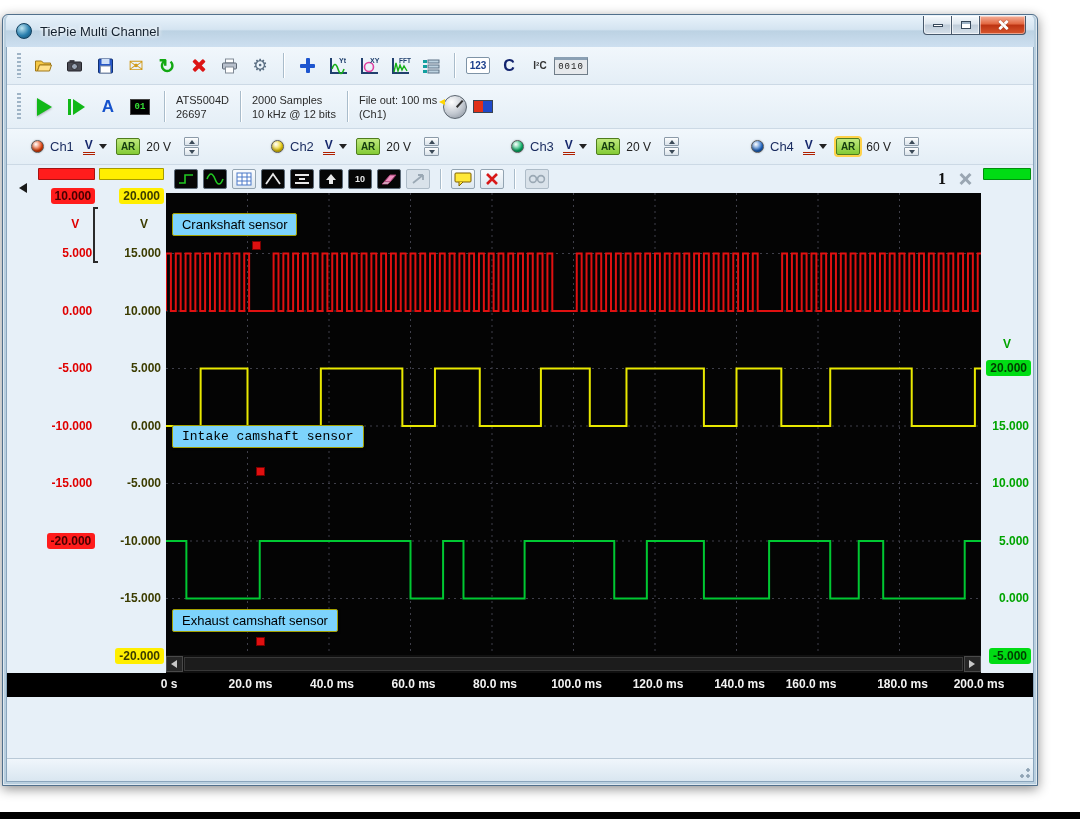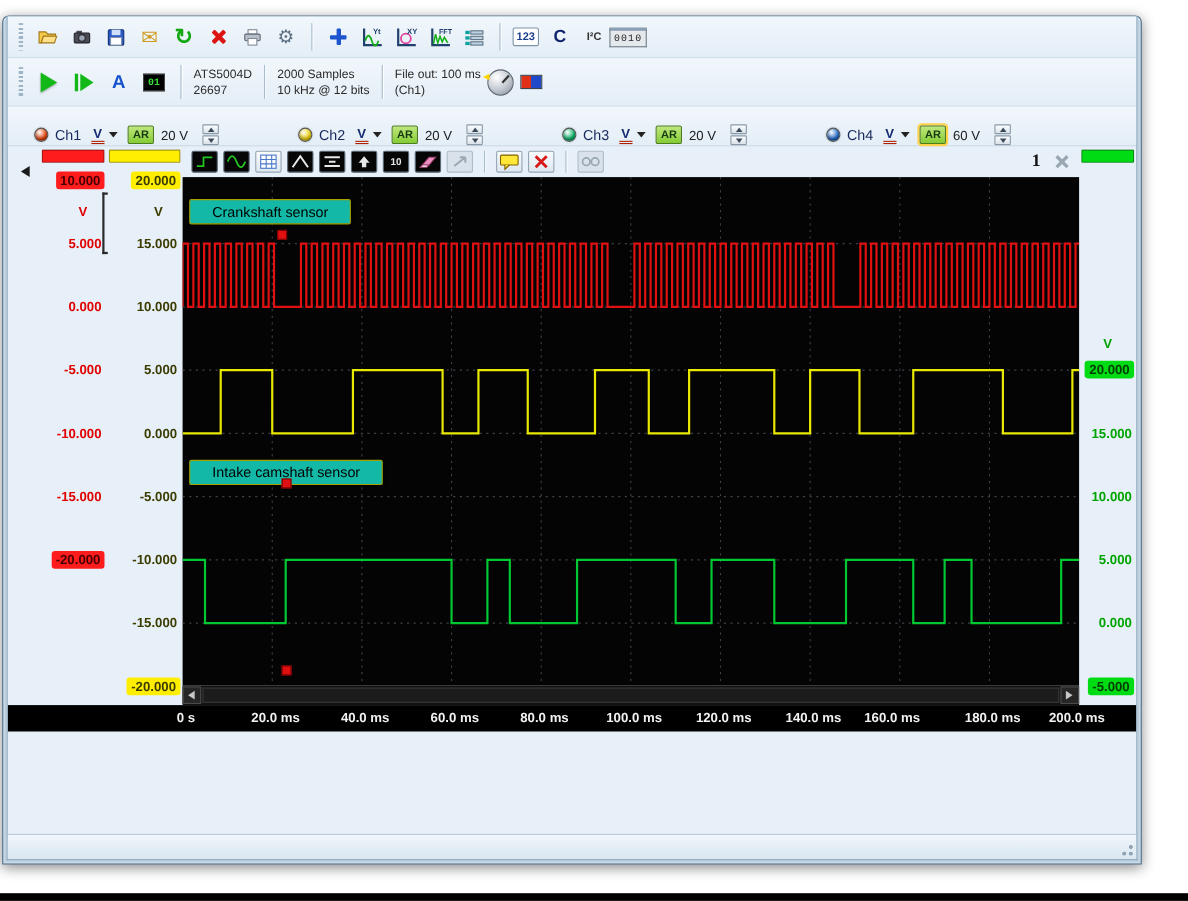--- a/index.html
+++ b/index.html
@@ -42,21 +42,21 @@
     display:flex; flex-direction:column; overflow:hidden; }
 
   .menubar{ height:30px; display:flex; align-items:center; padding-left:14px; gap:2px;
     background:linear-gradient(#f3f8fc,#e8f0f8); border-bottom:1px solid #ccd9e5; }
   .menuitem{ font-size:13px; color:#1c2a5e; padding:4px 11px; border-radius:2px; }
 
   .toolbar{ display:flex; align-items:center; background:linear-gradient(#f1f7fc,#e4eef6);
     border-bottom:1px solid #ccd9e5; padding-left:6px; }
   .tb1{ height:38px; gap:5px; }
   .tb2{ height:44px; gap:6px; }
-  .tb3{ height:36px;align-items:flex-end; }
+  .tb3{ height:36px; }
   .grip{ width:4px; height:65%; margin:0 4px;
     background:repeating-linear-gradient(180deg,#9fb4c6 0 2px,transparent 2px 4px); }
   .vsep{ width:1px; height:70%; background:#a9bccb; box-shadow:1px 0 0 #fff; margin:0 5px; }
 
   .tbtn{ width:26px; height:26px; display:flex; align-items:center; justify-content:center; border-radius:3px; }
   .tbtn svg{ display:block; }
   .glyph-env{ font-size:18px; color:#d19a1a; line-height:1; }
   .glyph-refresh{ font-size:20px; font-weight:bold; color:#12a812; line-height:1; }
   .glyph-gear{ font-size:17px; color:#5a6e82; line-height:1; }
   .glyph-del{ position:relative; width:15px; height:15px; }
@@ -132,22 +132,22 @@
     display:flex; align-items:center; justify-content:center; }
   .gbtn.light{ background:linear-gradient(#fafcfe,#dde7ef); border-color:#93a4b2; }
   .gbtn.disabled{ background:#d9e2ea; border-color:#aebcc8; }
   .gnum{ margin-left:auto; font-family:"Liberation Serif",serif; font-size:16px; font-weight:bold; color:#101010; }
   .gclose{ position:relative; width:16px; height:16px; margin-left:6px; }
   .gclose::before,.gclose::after{ content:""; position:absolute; left:7px; top:1px; width:3px; height:14px; background:#9aa6b2; }
   .gclose::before{ transform:rotate(45deg);} .gclose::after{ transform:rotate(-45deg);}
 
   .plot{ position:relative; width:815px; height:462px; background:#040404; }
   .grid{ stroke:#3f3f4a; stroke-dasharray:2 4; stroke-width:1; }
-  .callout{ position:absolute; background:#14b8a6; border:1px solid #a3a000; border-radius:2px;
-    color:#000; font-size:13px; padding:3px 20px; box-shadow:1px 1px 2px rgba(0,0,0,.5); white-space:nowrap; }
+  .callout{ position:absolute; background:#7dd3fc; border:1px solid #a3a000; border-radius:2px;
+    color:#000; font-size:13px; padding:3px 9px; box-shadow:1px 1px 2px rgba(0,0,0,.5); white-space:nowrap; }
   .anchor{ position:absolute; width:9px; height:9px; background:#e01010; border:1px solid #7a0000; }
 
   .hscroll{ height:18px; background:#101010; display:flex; align-items:center; }
   .sbtn{ width:17px; height:16px; background:#262626; border:1px solid #4a4a4a; display:flex; align-items:center; justify-content:center; }
   .sbtn .l{ width:0;height:0;border-right:6px solid #c8c8c8;border-top:4px solid transparent;border-bottom:4px solid transparent;}
   .sbtn .r{ width:0;height:0;border-left:6px solid #c8c8c8;border-top:4px solid transparent;border-bottom:4px solid transparent;}
   .sthumb{ flex:1; height:14px; margin:0 1px; background:#1c1c1c; border:1px solid #383838; }
 
   .timestrip{ position:relative; height:24px; background:#000; }
   .ttick{ position:absolute; top:4px; transform:translateX(-50%); color:#f2f2f2; font-size:12px; font-weight:bold; white-space:nowrap; }
@@ -162,20 +162,35 @@
   }
   .page-bottom-bar{ position:absolute; left:0; bottom:0; width:1080px; height:7px; background:#000; }
 
   svg text{ font-family:"Liberation Sans",sans-serif; }
 </style>
 </head>
 <body>
 
 <div class="window">
 
+  <div class="titlebar">
+    <span class="app-icon"></span>
+    <span class="title">TiePie Multi Channel</span>
+    <div class="winbtns">
+      <div class="wbtn min">
+          <span class="glyph-min"></span>
+        </div>
+      <div class="wbtn max">
+          <span class="glyph-max"></span>
+        </div>
+      <div class="wbtn close">
+          <span class="closeX"></span>
+        </div>
+    </div>
+  </div>
 
   <div class="client">
 
 
     <div class="toolbar tb1">
       <span class="grip"></span>
       <div class="tbtn">
         <svg width="19" height="18" viewBox="0 0 18 18">
             <path d="M1 4h6l2 2h7v2H5L3 14H1z" fill="#f5c846" stroke="#a07818"></path>
             <path d="M5 8h12l-2 6H3z" fill="#ffe08a" stroke="#a07818"></path>
@@ -489,22 +504,23 @@
                 <line x1="489" y1="0" x2="489" y2="462" class="grid"></line>
                 <line x1="570.5" y1="0" x2="570.5" y2="462" class="grid"></line>
                 <line x1="652" y1="0" x2="652" y2="462" class="grid"></line>
                 <line x1="733.5" y1="0" x2="733.5" y2="462" class="grid"></line>
                 <polyline points="0,118 0,118 0,60.5 4.89,60.5 4.89,118 9.78,118 9.78,60.5 14.669999999999998,60.5 14.669999999999998,118 19.56,118 19.56,60.5 24.45,60.5 24.45,118 29.339999999999996,118 29.339999999999996,60.5 34.23,60.5 34.23,118 39.12,118 39.12,60.5 44.00999999999999,60.5 44.00999999999999,118 48.9,118 48.9,60.5 53.79,60.5 53.79,118 58.68000000000001,118 58.68000000000001,60.5 63.57,60.5 63.57,118 68.46000000000001,118 68.46000000000001,60.5 73.35,60.5 73.35,118 78.24,118 78.24,60.5 83.13,60.5 83.13,118 107.57999999999998,118 107.57999999999998,60.5 112.46999999999998,60.5 112.46999999999998,118 117.35999999999997,118 117.35999999999997,60.5 122.24999999999997,60.5 122.24999999999997,118 127.13999999999997,118 127.13999999999997,60.5 132.02999999999997,60.5 132.02999999999997,118 136.92,118 136.92,60.5 141.81,60.5 141.81,118 146.69999999999996,118 146.69999999999996,60.5 151.58999999999997,60.5 151.58999999999997,118 156.47999999999996,118 156.47999999999996,60.5 161.36999999999998,60.5 161.36999999999998,118 166.25999999999996,118 166.25999999999996,60.5 171.14999999999998,60.5 171.14999999999998,118 176.03999999999996,118 176.03999999999996,60.5 180.92999999999995,60.5 180.92999999999995,118 185.81999999999994,118 185.81999999999994,60.5 190.70999999999998,60.5 190.70999999999998,118 195.59999999999994,118 195.59999999999994,60.5 200.48999999999995,60.5 200.48999999999995,118 205.37999999999997,118 205.37999999999997,60.5 210.26999999999995,60.5 210.26999999999995,118 215.1599999999999,118 215.1599999999999,60.5 220.04999999999993,60.5 220.04999999999993,118 224.93999999999994,118 224.93999999999994,60.5 229.82999999999993,60.5 229.82999999999993,118 234.71999999999994,118 234.71999999999994,60.5 239.60999999999993,60.5 239.60999999999993,118 244.4999999999999,118 244.4999999999999,60.5 249.3899999999999,60.5 249.3899999999999,118 254.27999999999992,118 254.27999999999992,60.5 259.1699999999999,60.5 259.1699999999999,118 264.05999999999995,118 264.05999999999995,60.5 268.94999999999993,60.5 268.94999999999993,118 273.84,118 273.84,60.5 278.72999999999996,60.5 278.72999999999996,118 283.62,118 283.62,60.5 288.51,60.5 288.51,118 293.4,118 293.4,60.5 298.29,60.5 298.29,118 303.18000000000006,118 303.18000000000006,60.5 308.07000000000005,60.5 308.07000000000005,118 312.96000000000004,118 312.96000000000004,60.5 317.8500000000001,60.5 317.8500000000001,118 322.74000000000007,118 322.74000000000007,60.5 327.63000000000005,60.5 327.63000000000005,118 332.5200000000001,118 332.5200000000001,60.5 337.41000000000014,60.5 337.41000000000014,118 342.3000000000001,118 342.3000000000001,60.5 347.1900000000001,60.5 347.1900000000001,118 352.08000000000015,118 352.08000000000015,60.5 356.97000000000014,60.5 356.97000000000014,118 361.8600000000001,118 361.8600000000001,60.5 366.75000000000017,60.5 366.75000000000017,118 371.6400000000002,118 371.6400000000002,60.5 376.5300000000002,60.5 376.5300000000002,118 381.4200000000002,118 381.4200000000002,60.5 386.31000000000023,60.5 386.31000000000023,118 410.7600000000003,118 410.7600000000003,60.5 415.65000000000026,60.5 415.65000000000026,118 420.5400000000003,118 420.5400000000003,60.5 425.4300000000003,60.5 425.4300000000003,118 430.3200000000003,118 430.3200000000003,60.5 435.2100000000003,60.5 435.2100000000003,118 440.10000000000036,118 440.10000000000036,60.5 444.9900000000004,60.5 444.9900000000004,118 449.8800000000004,118 449.8800000000004,60.5 454.7700000000004,60.5 454.7700000000004,118 459.6600000000004,118 459.6600000000004,60.5 464.5500000000004,60.5 464.5500000000004,118 469.4400000000004,118 469.4400000000004,60.5 474.33000000000044,60.5 474.33000000000044,118 479.2200000000004,118 479.2200000000004,60.5 484.1100000000004,60.5 484.1100000000004,118 489.00000000000045,118 489.00000000000045,60.5 493.89000000000044,60.5 493.89000000000044,118 498.7800000000004,118 498.7800000000004,60.5 503.6700000000005,60.5 503.6700000000005,118 508.5600000000005,118 508.5600000000005,60.5 513.4500000000005,60.5 513.4500000000005,118 518.3400000000006,118 518.3400000000006,60.5 523.2300000000005,60.5 523.2300000000005,118 528.1200000000006,118 528.1200000000006,60.5 533.0100000000004,60.5 533.0100000000004,118 537.9000000000005,118 537.9000000000005,60.5 542.7900000000005,60.5 542.7900000000005,118 547.6800000000006,118 547.6800000000006,60.5 552.5700000000006,60.5 552.5700000000006,118 557.4600000000006,118 557.4600000000006,60.5 562.3500000000006,60.5 562.3500000000006,118 567.2400000000007,118 567.2400000000007,60.5 572.1300000000006,60.5 572.1300000000006,118 577.0200000000007,118 577.0200000000007,60.5 581.9100000000007,60.5 581.9100000000007,118 586.8000000000008,118 586.8000000000008,60.5 591.6900000000006,60.5 591.6900000000006,118 616.1400000000008,118 616.1400000000008,60.5 621.0300000000008,60.5 621.0300000000008,118 625.9200000000009,118 625.9200000000009,60.5 630.8100000000007,60.5 630.8100000000007,118 635.7000000000008,118 635.7000000000008,60.5 640.5900000000007,60.5 640.5900000000007,118 645.4800000000008,118 645.4800000000008,60.5 650.3700000000008,60.5 650.3700000000008,118 655.2600000000009,118 655.2600000000009,60.5 660.1500000000008,60.5 660.1500000000008,118 665.0400000000009,118 665.0400000000009,60.5 669.9300000000009,60.5 669.9300000000009,118 674.8200000000008,118 674.8200000000008,60.5 679.7100000000008,60.5 679.7100000000008,118 684.6000000000009,118 684.6000000000009,60.5 689.4900000000009,60.5 689.4900000000009,118 694.380000000001,118 694.380000000001,60.5 699.2700000000009,60.5 699.2700000000009,118 704.160000000001,118 704.160000000001,60.5 709.0500000000009,60.5 709.0500000000009,118 713.940000000001,118 713.940000000001,60.5 718.830000000001,60.5 718.830000000001,118 723.720000000001,118 723.720000000001,60.5 728.610000000001,60.5 728.610000000001,118 733.500000000001,118 733.500000000001,60.5 738.390000000001,60.5 738.390000000001,118 743.280000000001,118 743.280000000001,60.5 748.170000000001,60.5 748.170000000001,118 753.0600000000011,118 753.0600000000011,60.5 757.9500000000011,60.5 757.9500000000011,118 762.8400000000012,118 762.8400000000012,60.5 767.730000000001,60.5 767.730000000001,118 772.6200000000011,118 772.6200000000011,60.5 777.510000000001,60.5 777.510000000001,118 782.4000000000011,118 782.4000000000011,60.5 787.2900000000011,60.5 787.2900000000011,118 792.1800000000012,118 792.1800000000012,60.5 797.0700000000012,60.5 797.0700000000012,118 801.9600000000012,118 801.9600000000012,60.5 806.8500000000012,60.5 806.8500000000012,118 811.7400000000013,118 811.7400000000013,60.5 815,60.5" fill="none" stroke="#e01010" stroke-width="2"></polyline>
                 <polyline points="0,233 34.6375,233 34.6375,175.5 81.5,175.5 81.5,233 154.85,233 154.85,175.5 236.35,175.5 236.35,233 268.95,233 268.95,175.5 313.77500000000003,175.5 313.77500000000003,233 374.90000000000003,233 374.90000000000003,175.5 423.8,175.5 423.8,233 460.47499999999997,233 460.47499999999997,175.5 537.9,175.5 537.9,233 570.5,233 570.5,175.5 615.325,175.5 615.325,233 664.2249999999999,233 664.2249999999999,175.5 745.725,175.5 745.725,233 808.8875,233 808.8875,175.5 815,175.5" fill="none" stroke="#e8e800" stroke-width="2"></polyline>
                 <polyline points="0,348 20.375,348 20.375,405.5 93.72500000000001,405.5 93.72500000000001,348 244.5,348 244.5,405.5 277.1,405.5 277.1,348 297.47499999999997,348 297.47499999999997,405.5 358.6,405.5 358.6,348 448.25000000000006,348 448.25000000000006,405.5 480.84999999999997,405.5 480.84999999999997,348 537.9,348 537.9,405.5 603.1,405.5 603.1,348 664.2249999999999,348 664.2249999999999,405.5 692.75,405.5 692.75,348 717.2,348 717.2,405.5 798.6999999999999,405.5 798.6999999999999,348 815,348" fill="none" stroke="#00c832" stroke-width="2"></polyline>
               </svg>
             <div class="callout" style="left:6px; top:20px;">Crankshaft sensor</div>
             <span class="anchor" style="left:86px; top:48px;"></span>
-            <div class="callout" style="left:6px; top:257px;">Intake camshaft sensor</div>
+            <div class="callout" style="left:6px; top:232px;font-family:Liberation Mono, monospace;">Intake camshaft sensor</div>
             <span class="anchor" style="left:90px; top:274px;"></span>
+            <div class="callout" style="left:6px; top:416px;">Exhaust camshaft sensor</div>
             <span class="anchor" style="left:90px; top:444px;"></span>
           </div>
 
           <div class="hscroll">
             <span class="sbtn">
                 <span class="l"></span>
               </span>
             <span class="sthumb"></span>
             <span class="sbtn">
                 <span class="r"></span>

